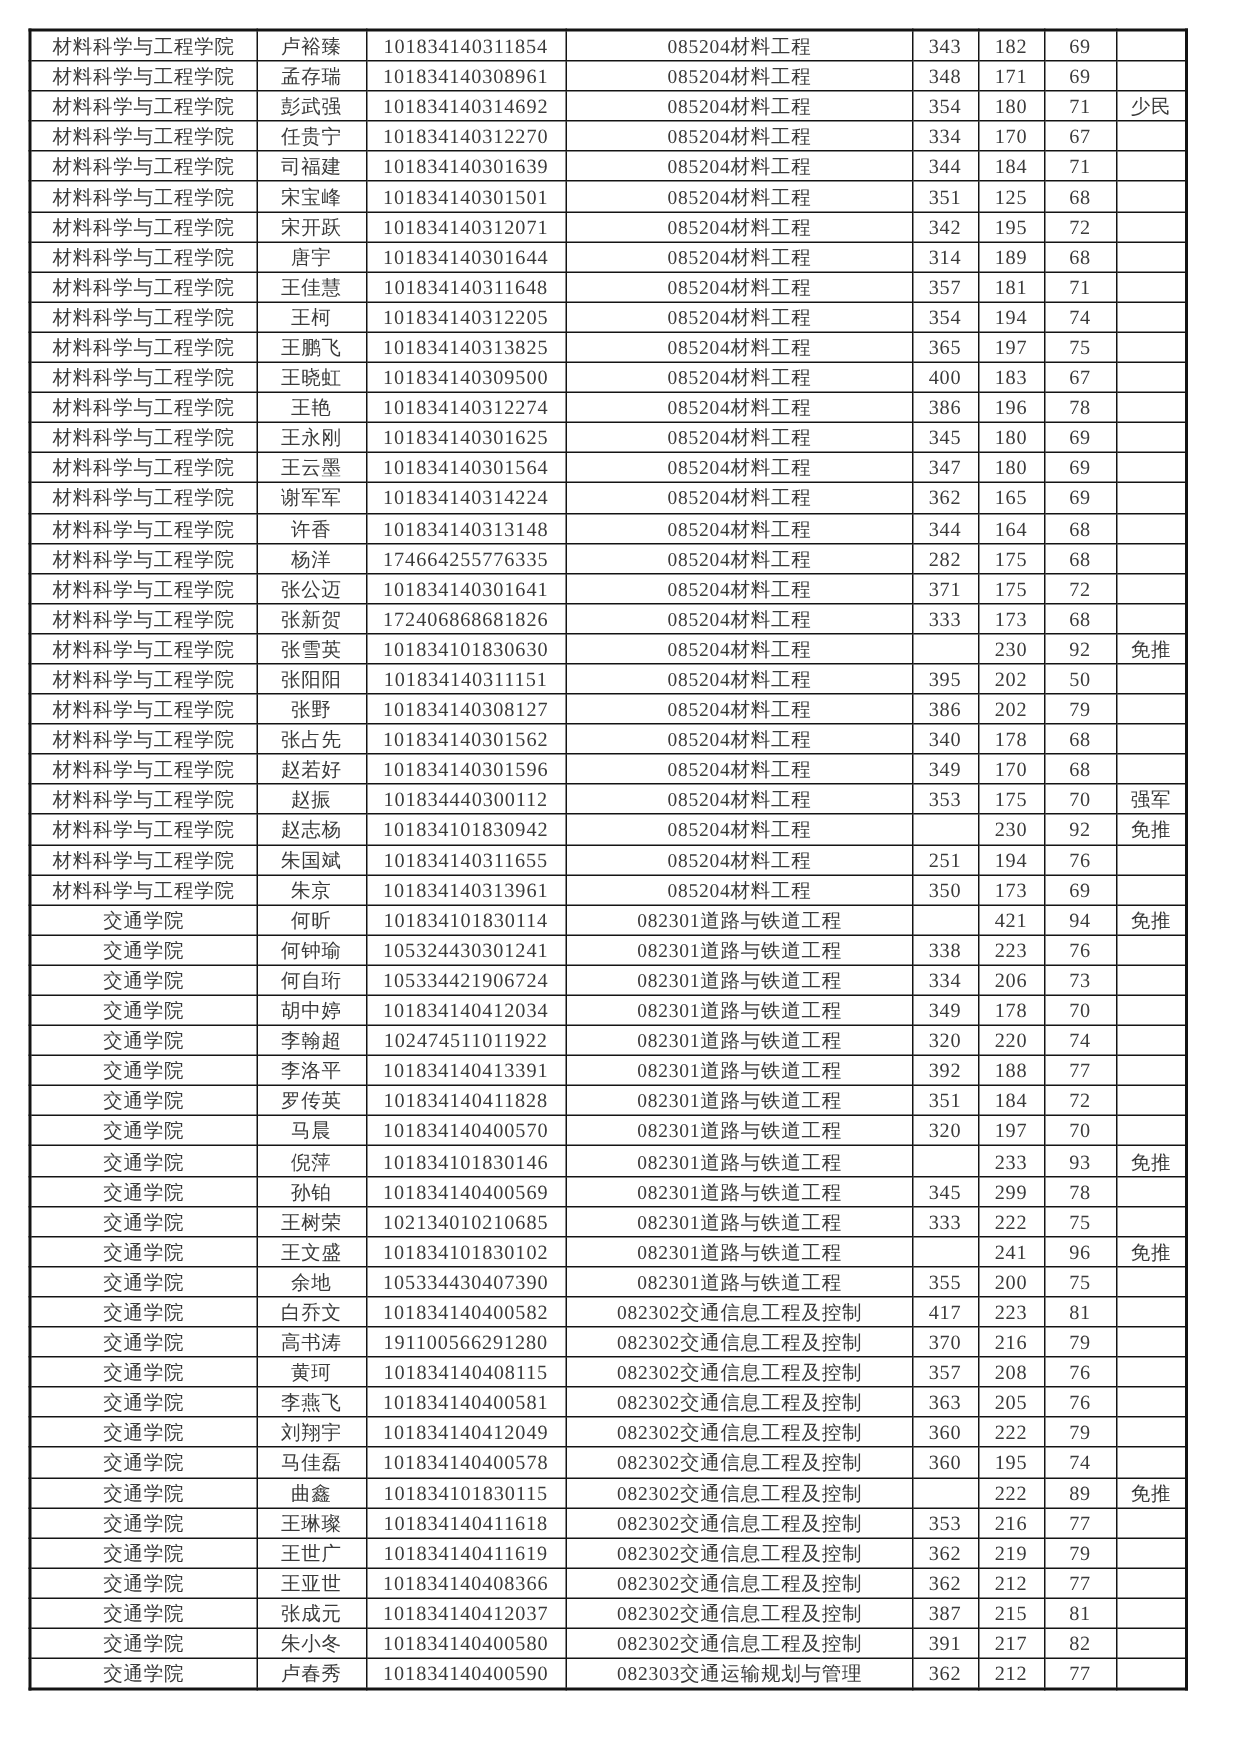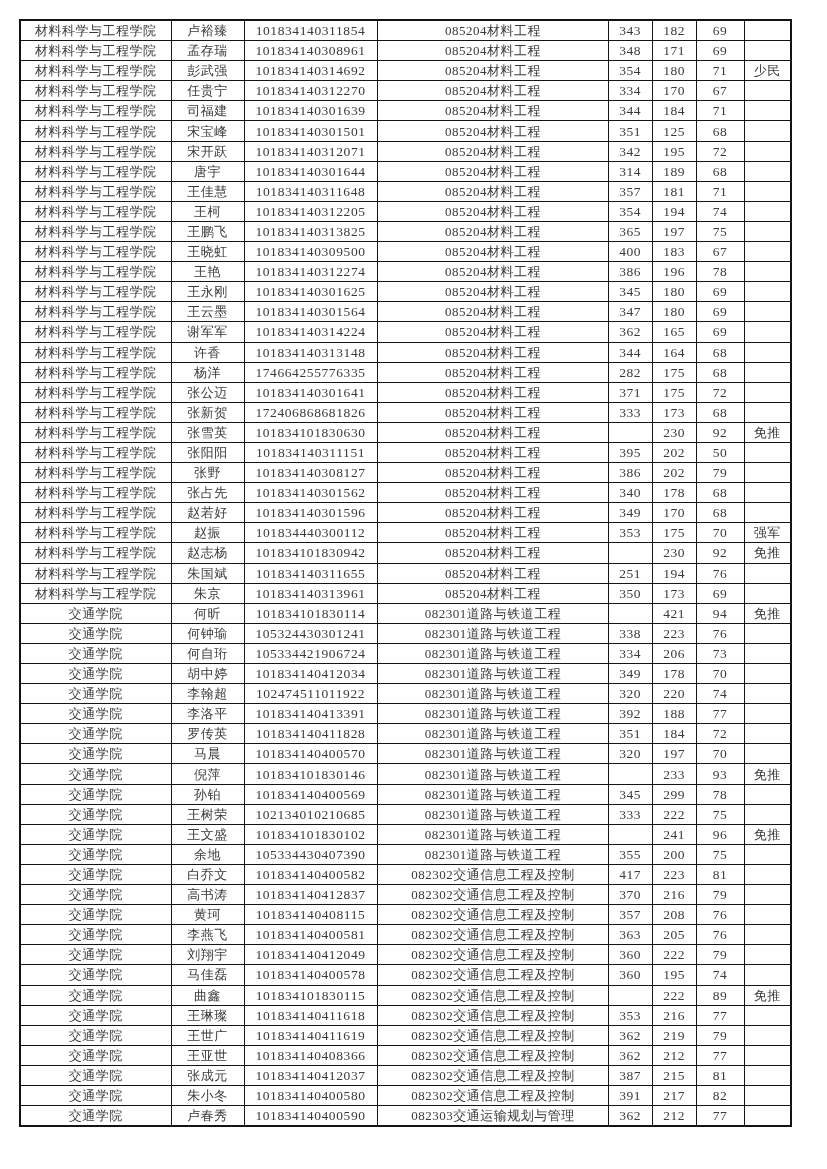--- a/index.html
+++ b/index.html
@@ -471,21 +471,21 @@
           <td class="c2">101834140400582</td>
           <td class="c3">082302交通信息工程及控制</td>
           <td class="c4">417</td>
           <td class="c5">223</td>
           <td class="c6">81</td>
           <td class="c7"></td>
         </tr>
         <tr>
           <td class="c0">交通学院</td>
           <td class="c1">高书涛</td>
-          <td class="c2">101834140412837</td>
+          <td class="c2">191100566291280</td>
           <td class="c3">082302交通信息工程及控制</td>
           <td class="c4">370</td>
           <td class="c5">216</td>
           <td class="c6">79</td>
           <td class="c7"></td>
         </tr>
         <tr>
           <td class="c0">交通学院</td>
           <td class="c1">黄珂</td>
           <td class="c2">101834140408115</td>

